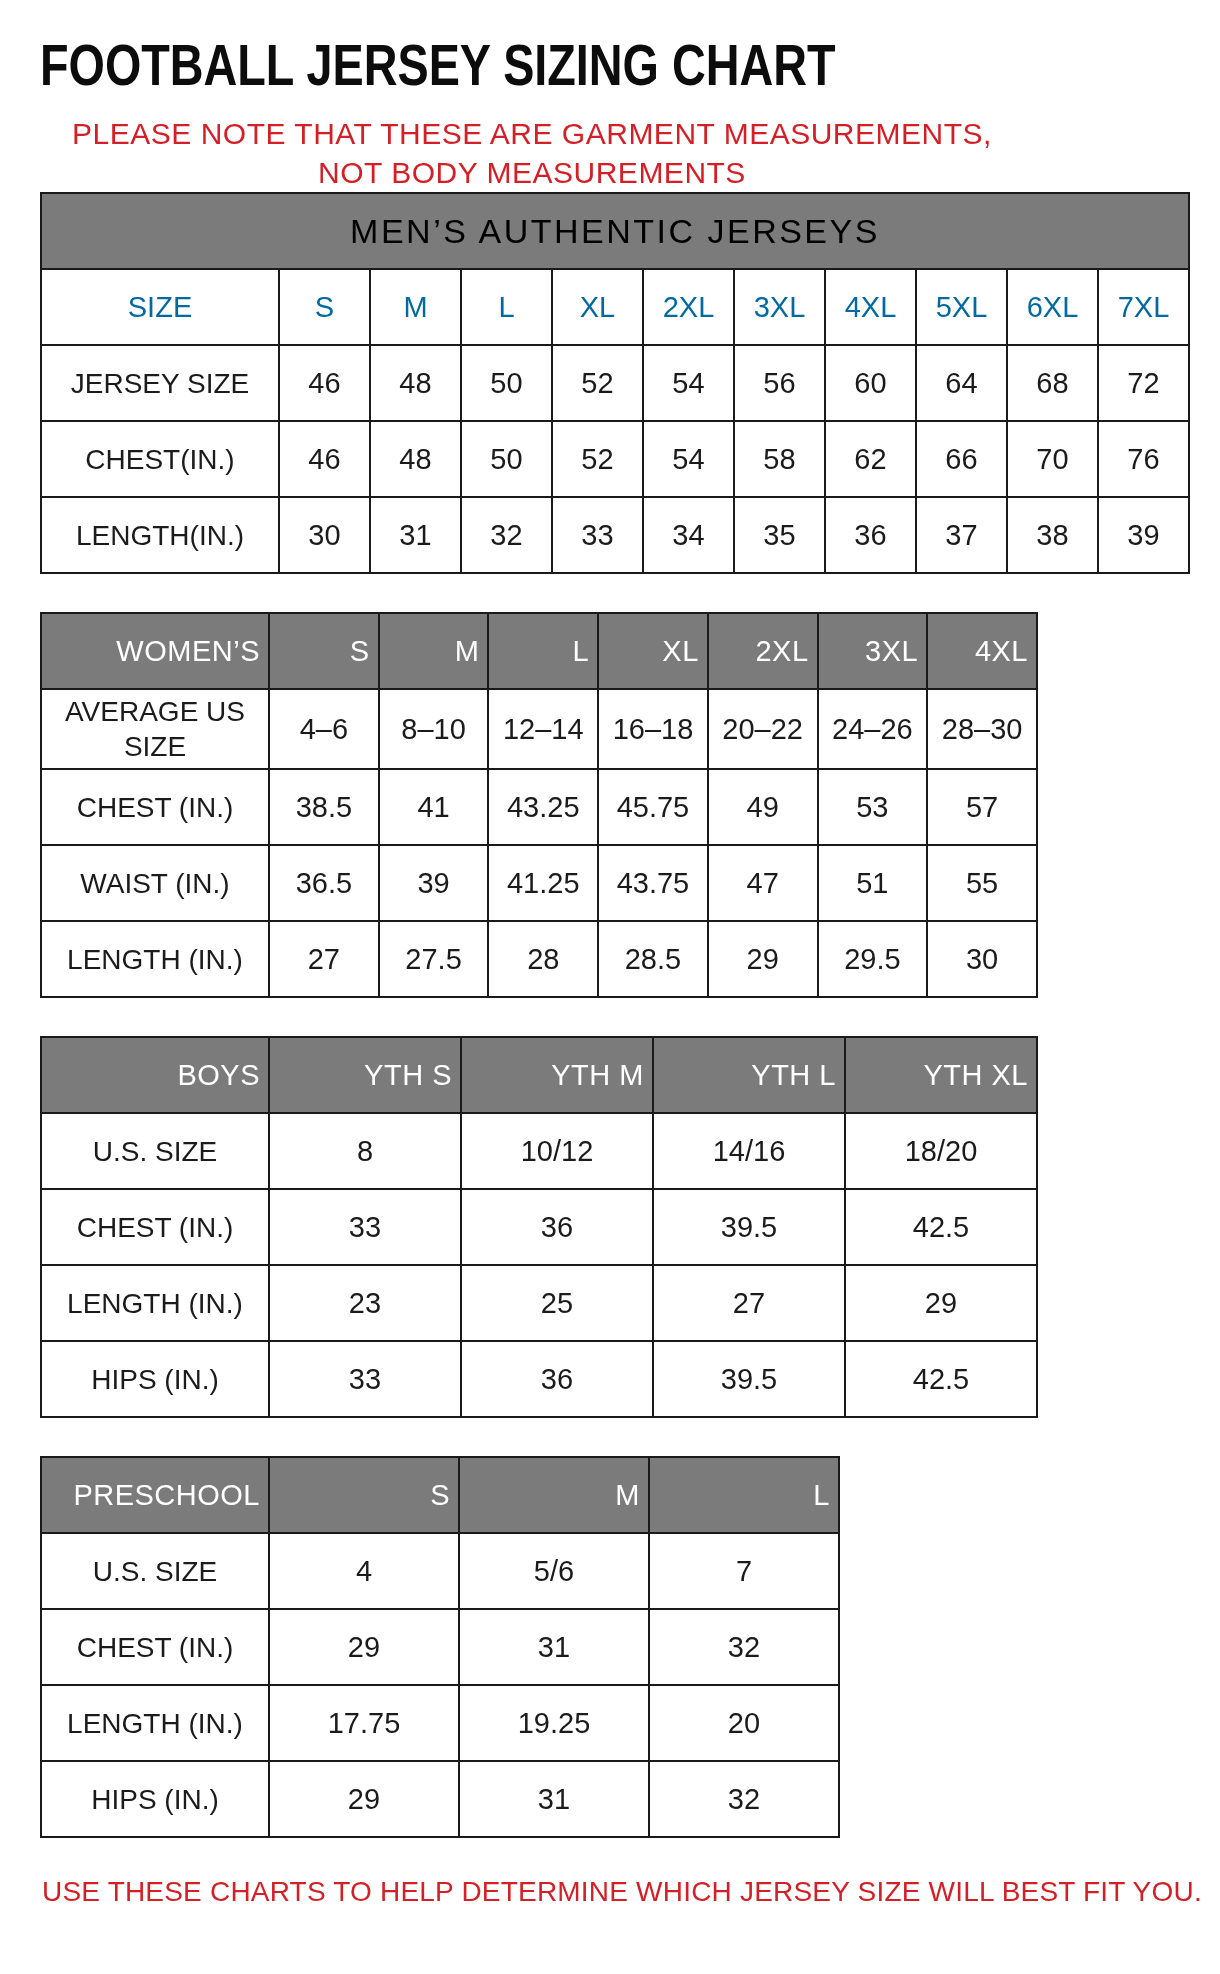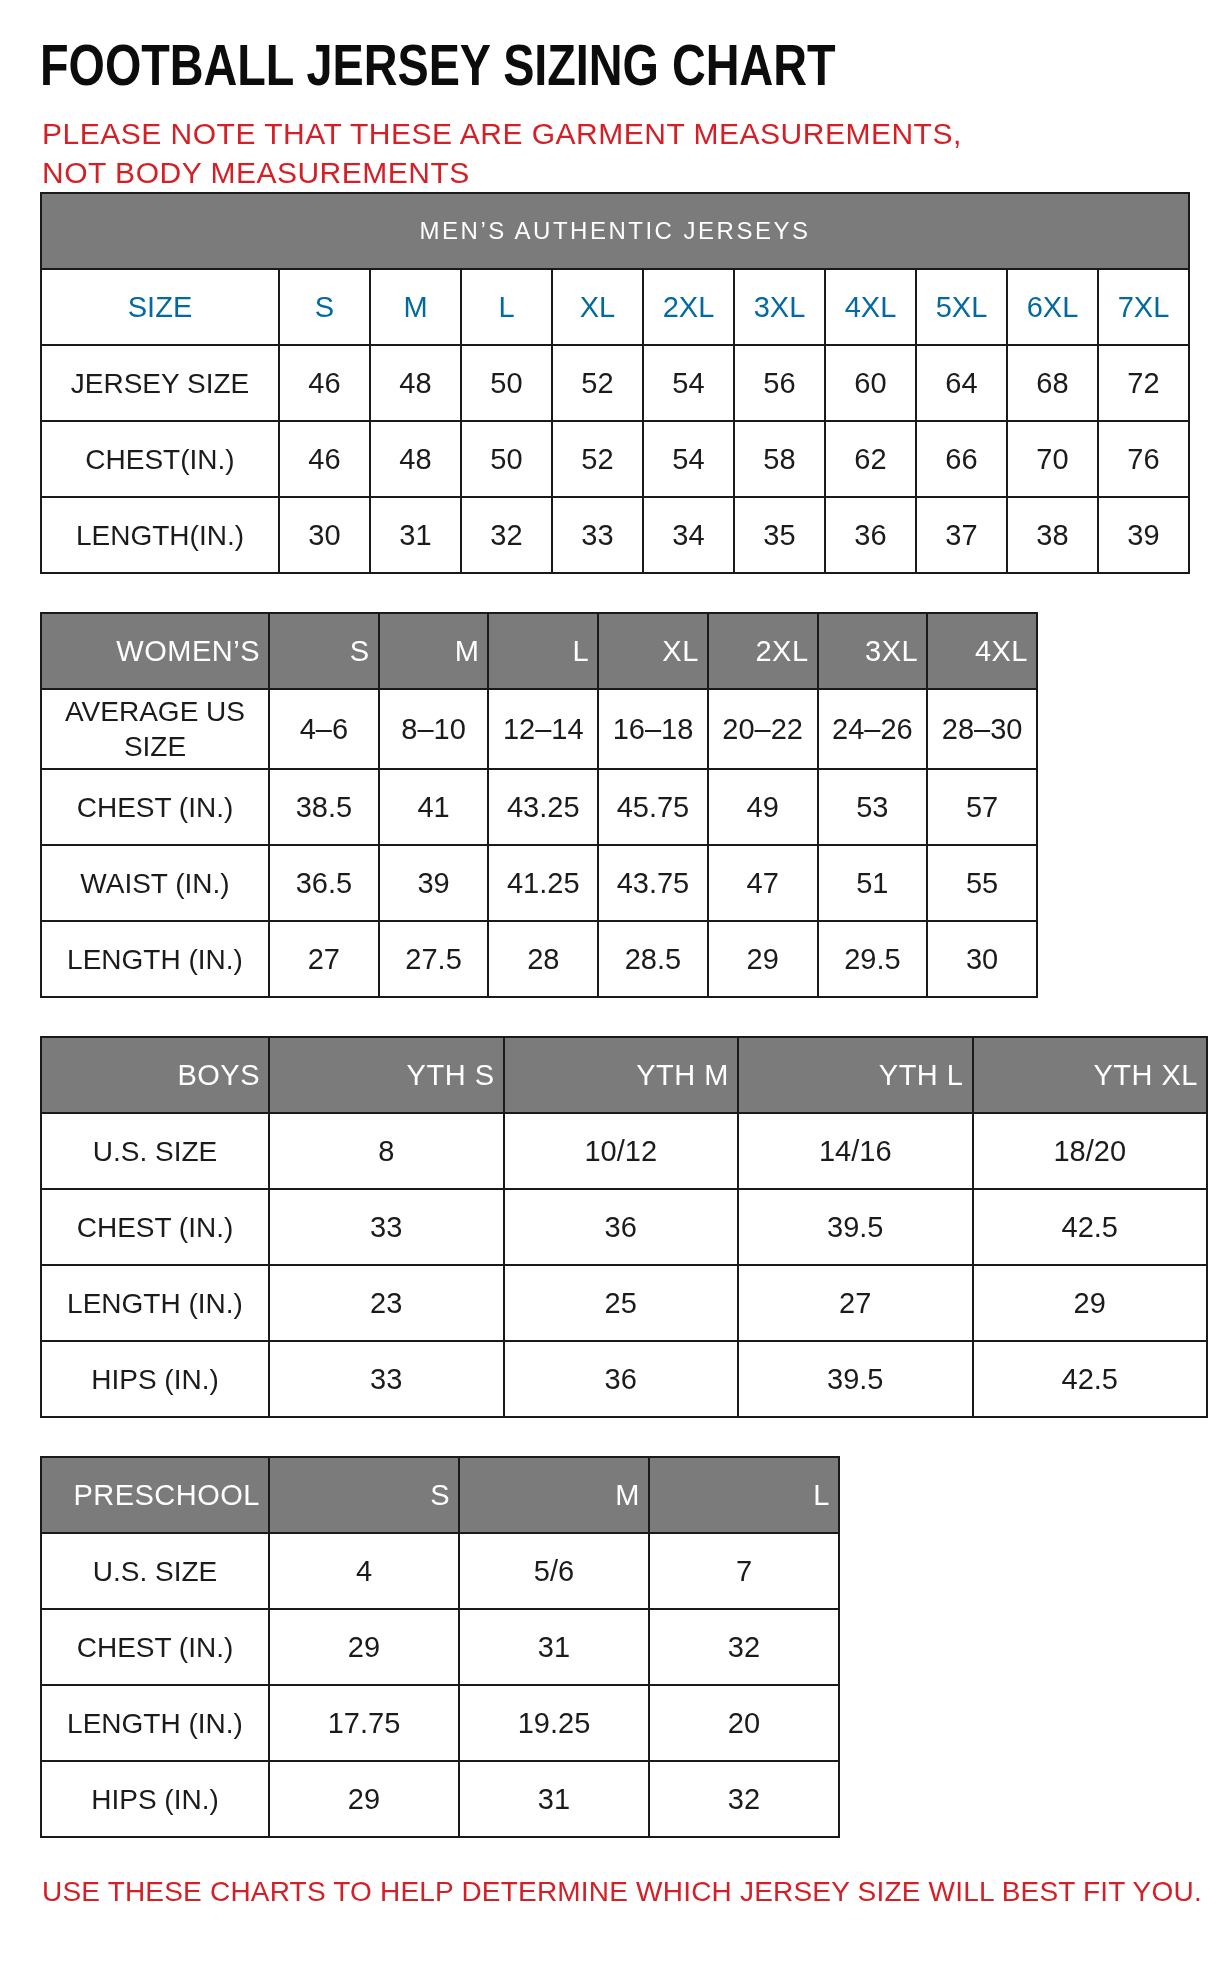--- a/index.html
+++ b/index.html
@@ -27,49 +27,50 @@
     transform: scaleX(0.82);
     transform-origin: left center;
   }
   .note {
     margin: 16px 0 0 2px;
     max-width: 980px;
     font-size: 30px;
     line-height: 1.3;
     letter-spacing: 0.5px;
     color: var(--accent-red, #d41f26);
+    text-align: center;
   }
   table.size-table {
     border-collapse: collapse;
     table-layout: fixed;
     margin: 0 0 38px 0;
   }
   .t-mens      { width: 1150px; margin-top: 24px; }
   .t-womens    { width: 998px; }
-  .t-boys      { width: 1168px; }
+  .t-boys      { width: 998px; }
   .t-preschool { width: 800px; }
 
   .t-mens      col.label-col { width: 238px; }
   .t-womens    col.label-col { width: 228px; }
   .t-boys      col.label-col { width: 228px; }
   .t-preschool col.label-col { width: 228px; }
 
   .size-table td {
     border: 2px solid var(--border-dark, #1a1a1a);
     text-align: center;
     vertical-align: middle;
     height: 76px;
     padding: 4px 8px;
     font-size: 29px;
     color: #1b1b1b;
   }
   .size-table td.banner {
     background: var(--header-gray, #7b7b7b);
-    color: #ffffff;
-    font-size: 24px;
+    color: #000000;
+    font-size: 34px;
     letter-spacing: 2.5px;
   }
   .size-table td.gray-head {
     background: var(--header-gray, #7b7b7b);
     color: #ffffff;
     letter-spacing: 0.5px;
     text-align: right;
   }
   .size-table td.plain-head {
     background: #ffffff;

